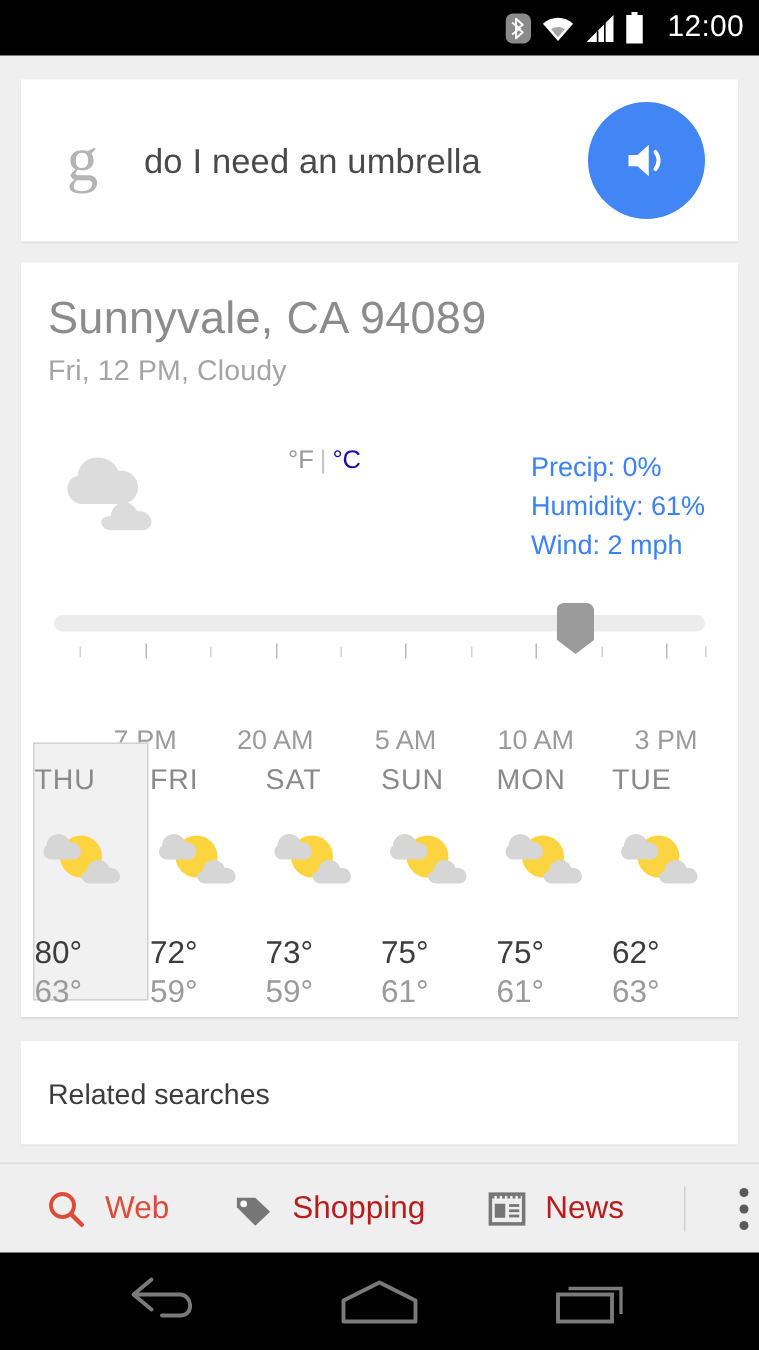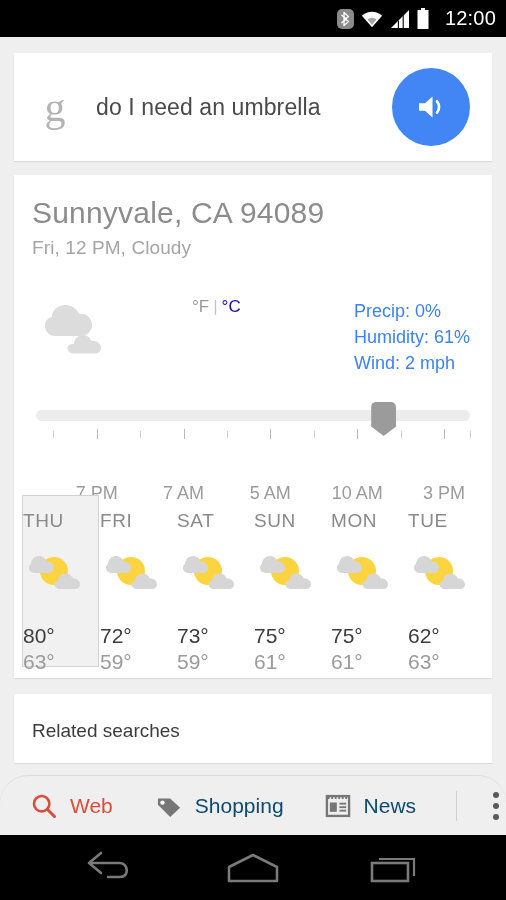--- a/index.html
+++ b/index.html
@@ -279,36 +279,35 @@
     position: absolute;
     left: 0;
     top: 775px;
     width: 506px;
     height: 60px;
     background: #efefef;
     border-top: 1px solid #dcdcdc;
     display: flex;
     align-items: center;
     box-sizing: border-box;
-    border-radius: 28px;
   }
   .tab {
     display: flex;
     align-items: center;
     height: 100%;
     cursor: pointer;
   }
   .tab-web { margin-left: 30px; }
   .tab-shopping { margin-left: 42px; }
   .tab-news { margin-left: 40px; }
   .tab svg { display: block; }
   .tab-label {
     font-size: 21px;
     margin-left: 12px;
-    color: #0c4a6e;
+    color: #b91c1c;
   }
   .tab.active .tab-label { color: #dd4b39; }
   .tab-divider {
     width: 1px;
     height: 30px;
     background: #cfcfcf;
     margin-left: 40px;
   }
   .overflow {
     margin-left: 30px;
@@ -422,21 +421,21 @@
           <div class="tick major" style="left: 54%;"></div>
           <div class="tick" style="left: 44%;"></div>
           <div class="tick major" style="left: 74%;"></div>
           <div class="tick" style="left: 64%;"></div>
           <div class="tick major" style="left: 94%;"></div>
           <div class="tick" style="left: 84%;"></div>
           <div class="tick" style="left: 100%;"></div>
         </div>
       <div class="tick-labels">
           <div class="tick-label" style="left: 14%;">7 PM</div>
-          <div class="tick-label" style="left: 34%;">7 AM</div>
+          <div class="tick-label" style="left: 34%;">20 AM</div>
           <div class="tick-label" style="left: 54%;">5 AM</div>
           <div class="tick-label" style="left: 74%;">10 AM</div>
           <div class="tick-label" style="left: 94%;">3 PM</div>
         </div>
     </div>
 
     <div class="forecast">
         <div class="fc-day selected">
           <div class="fc-name">THU</div>
           <div class="fc-icon">

